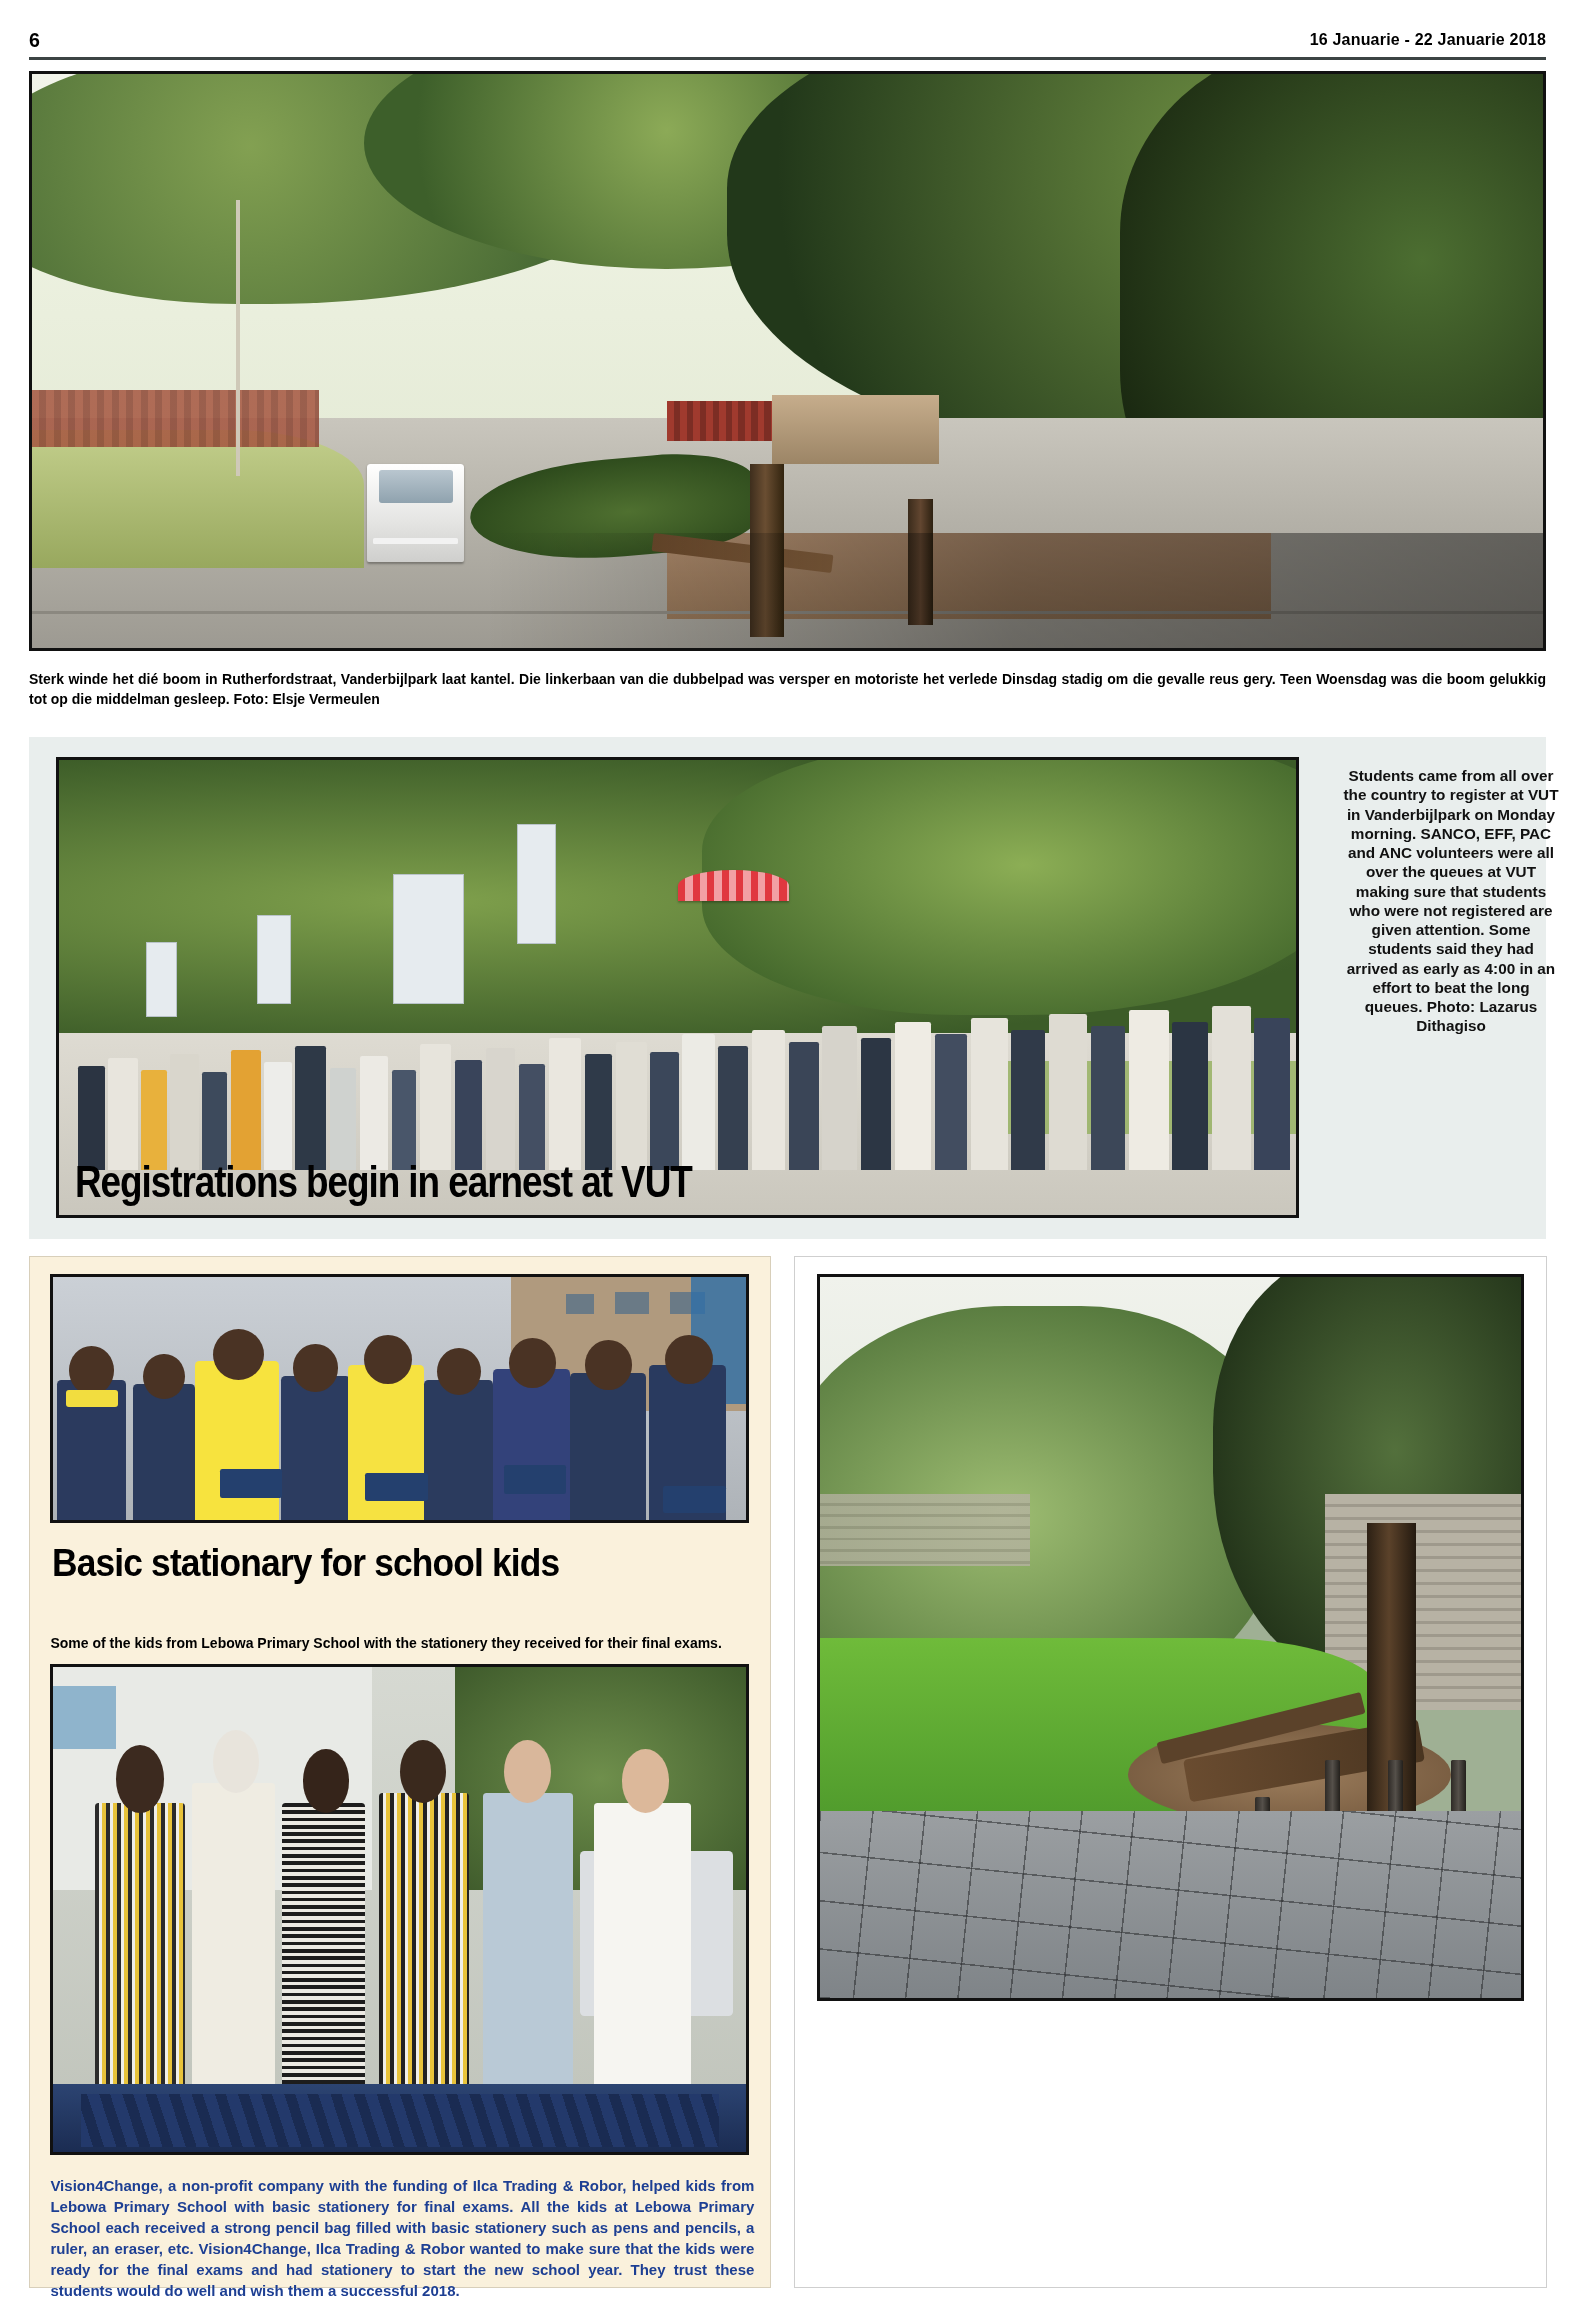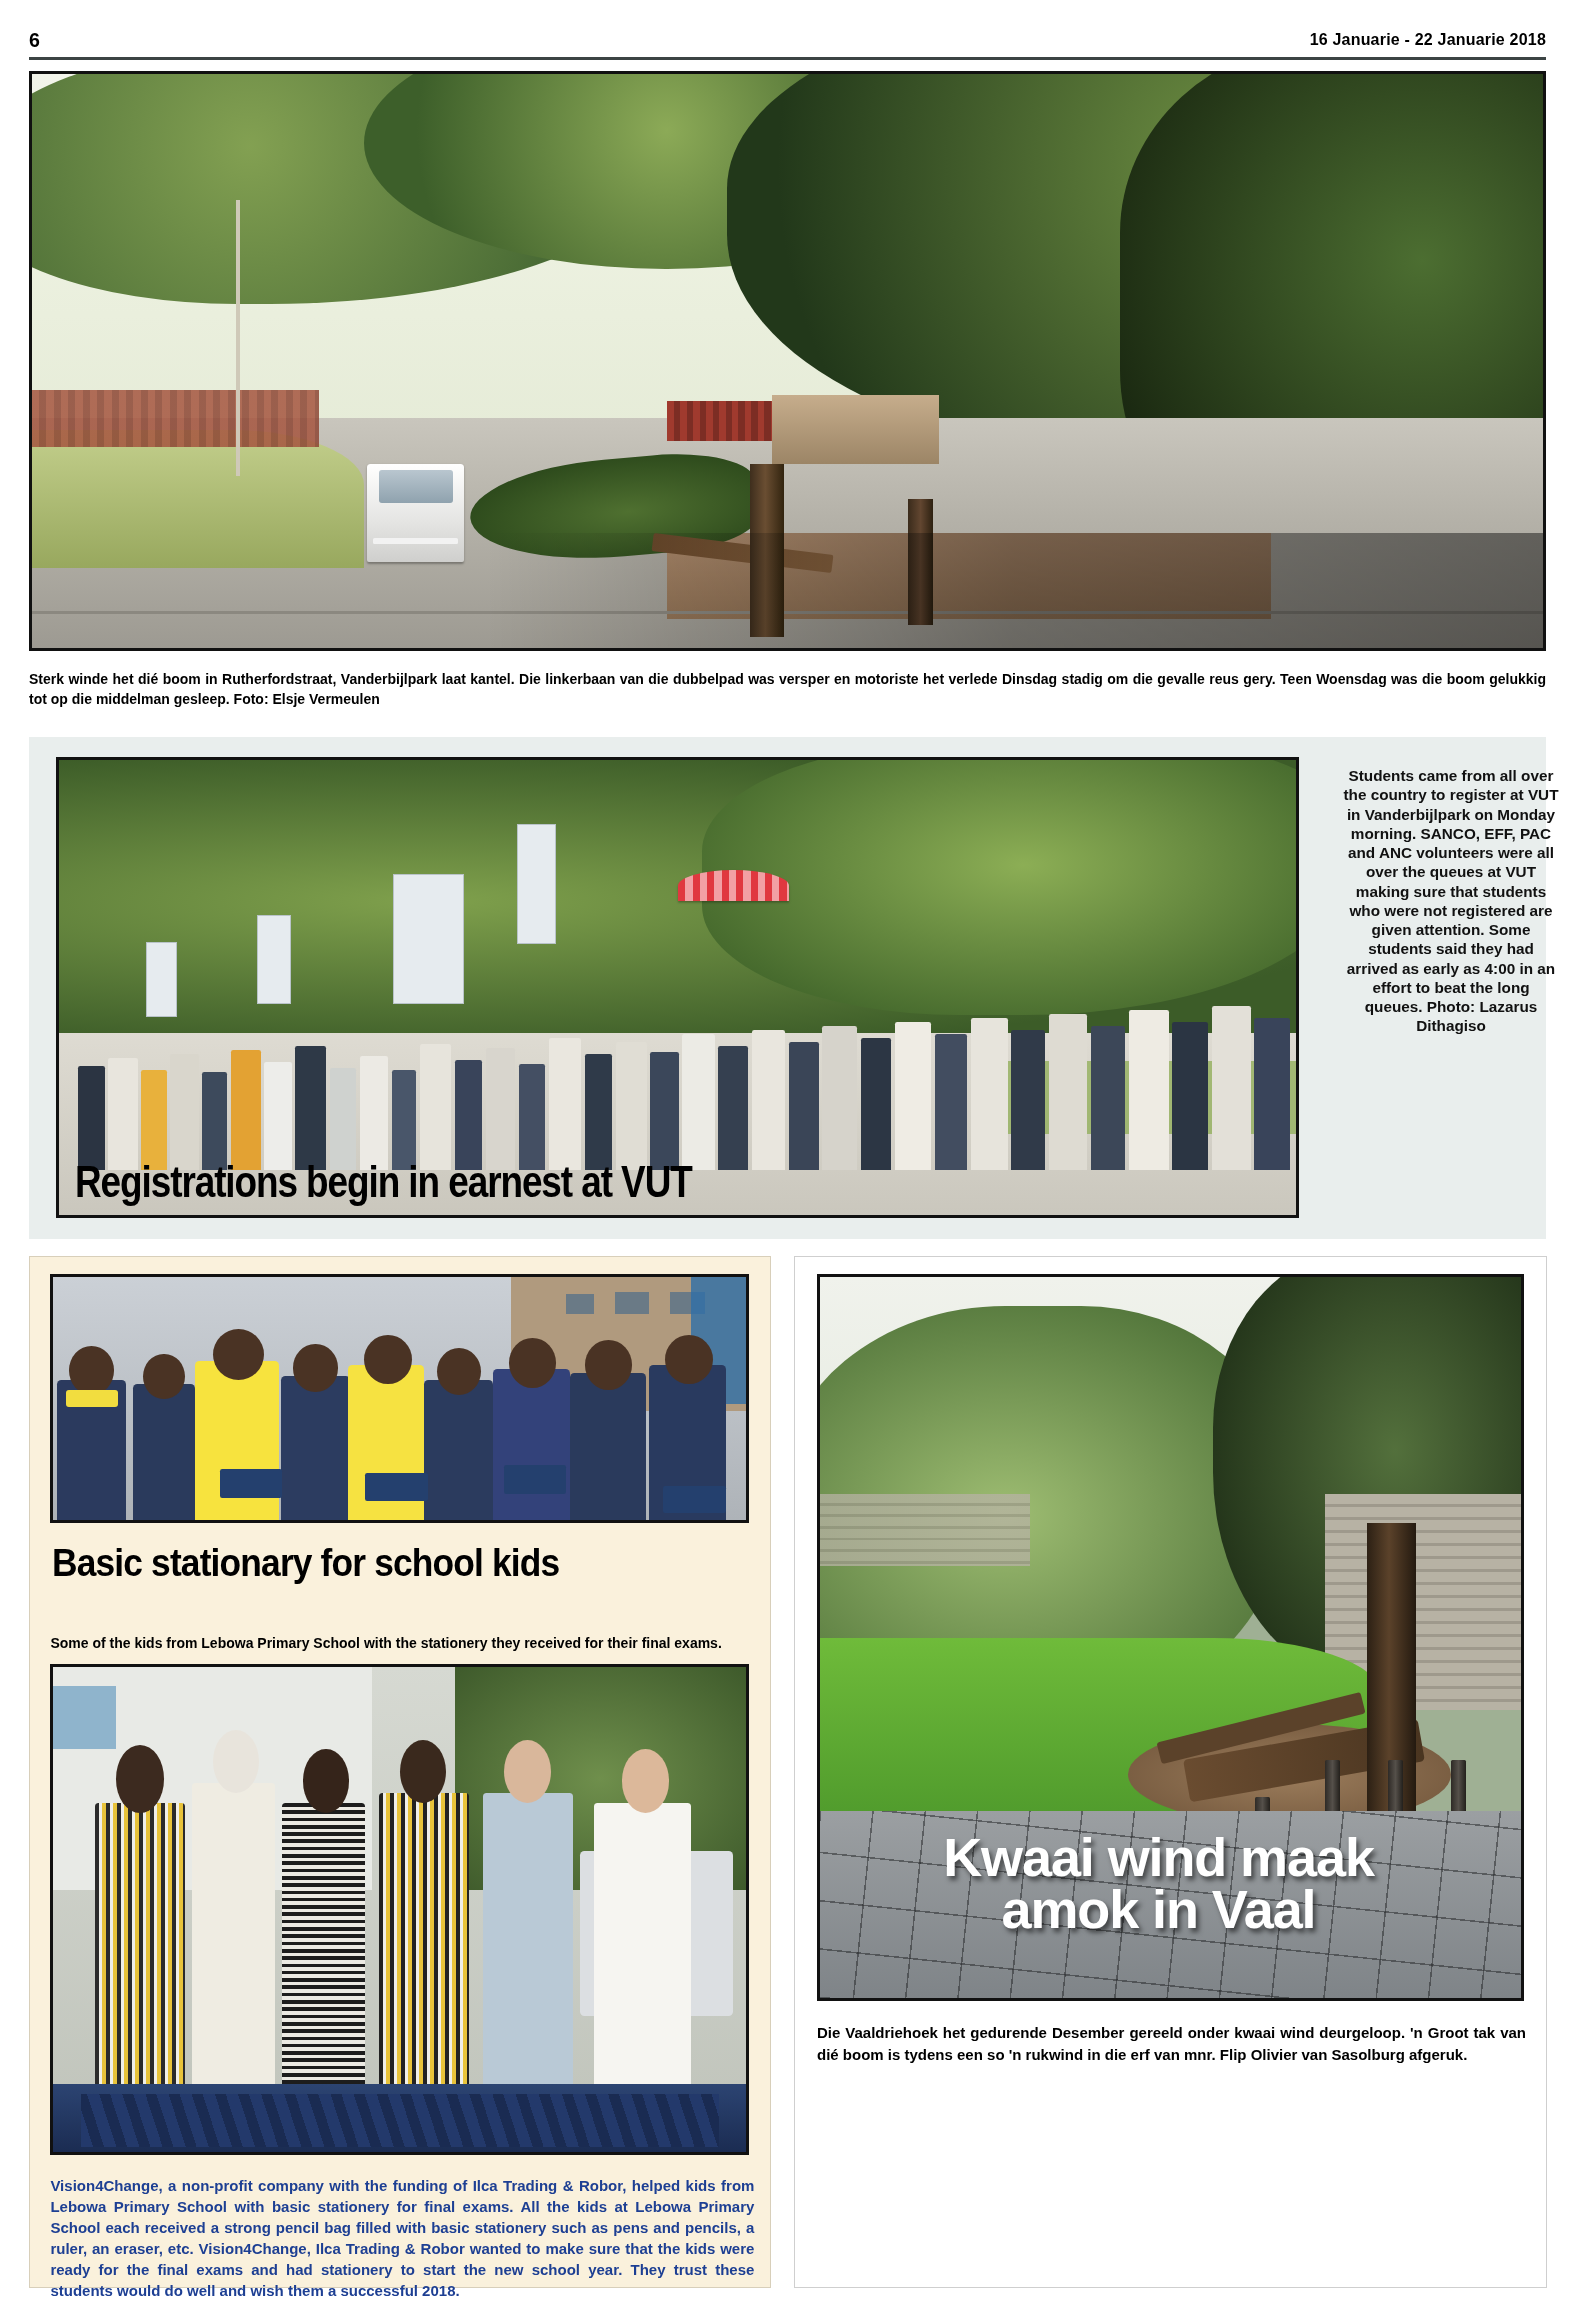--- a/index.html
+++ b/index.html
@@ -405,20 +405,15 @@
       <div class="abs" style="left:48%;bottom:36%;width:30%;height:3%;background:#5b422a;transform:rotate(-14deg);border-radius:2.9px;"></div>
       <div class="s-trunkmain"></div>
       <div class="s-post" style="left:72%;"></div>
       <div class="s-post" style="left:81%;"></div>
       <div class="s-post" style="left:90%;"></div>
       <div class="s-post" style="left:62%;bottom:20%;height:8%;"></div>
       <div class="s-paving"></div>
     </div>
   </div>
 
-  <div class="storm-headline" style="top:574px;">
-    <span class="l1">Kwaai wind maak</span>
-    <span class="l2">amok in Vaal</span>
-  </div>
-
-  <div class="storm-caption">Die Vaaldriehoek het gedurende Desember gereeld onder kwaai wind deurgeloop. 'n Groot tak van dié boom is tydens een so 'n rukwind in die erf van mnr. Flip Olivier van Sasolburg afgeruk.</div>
+
 </div>
 
 
 </body></html>

